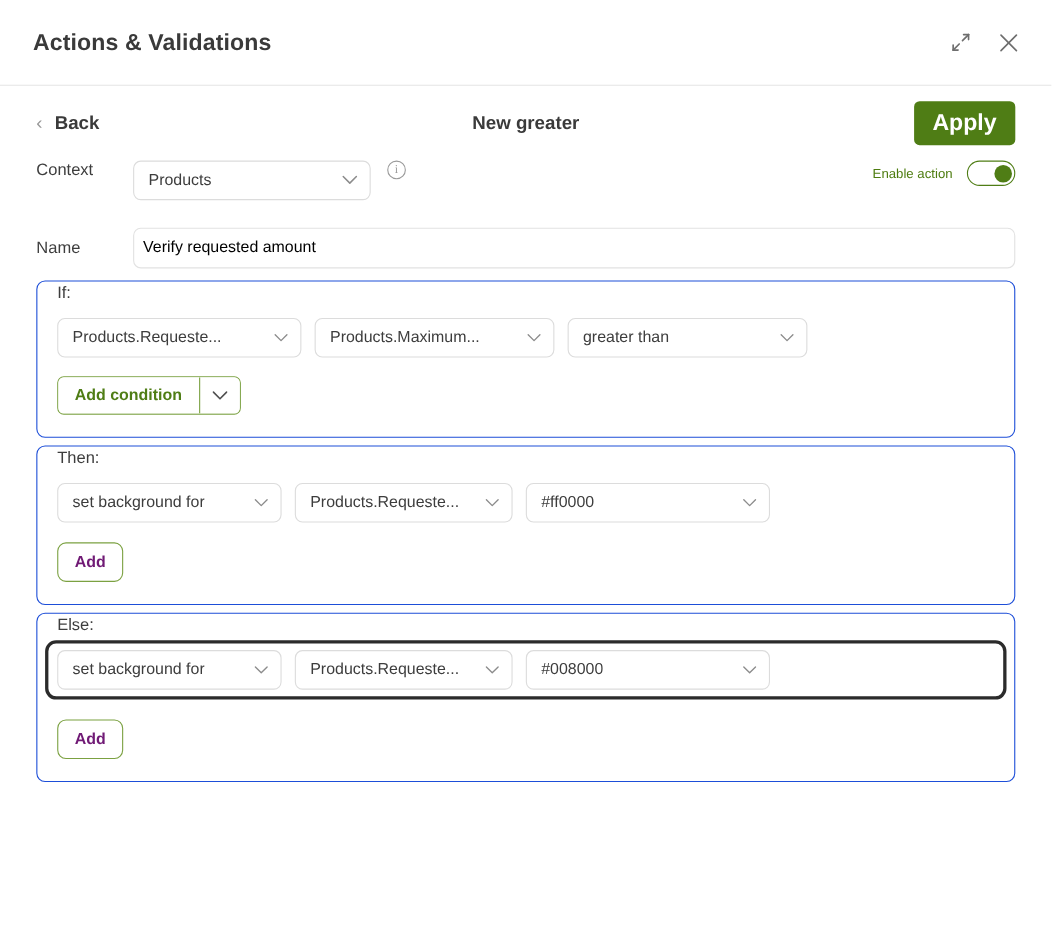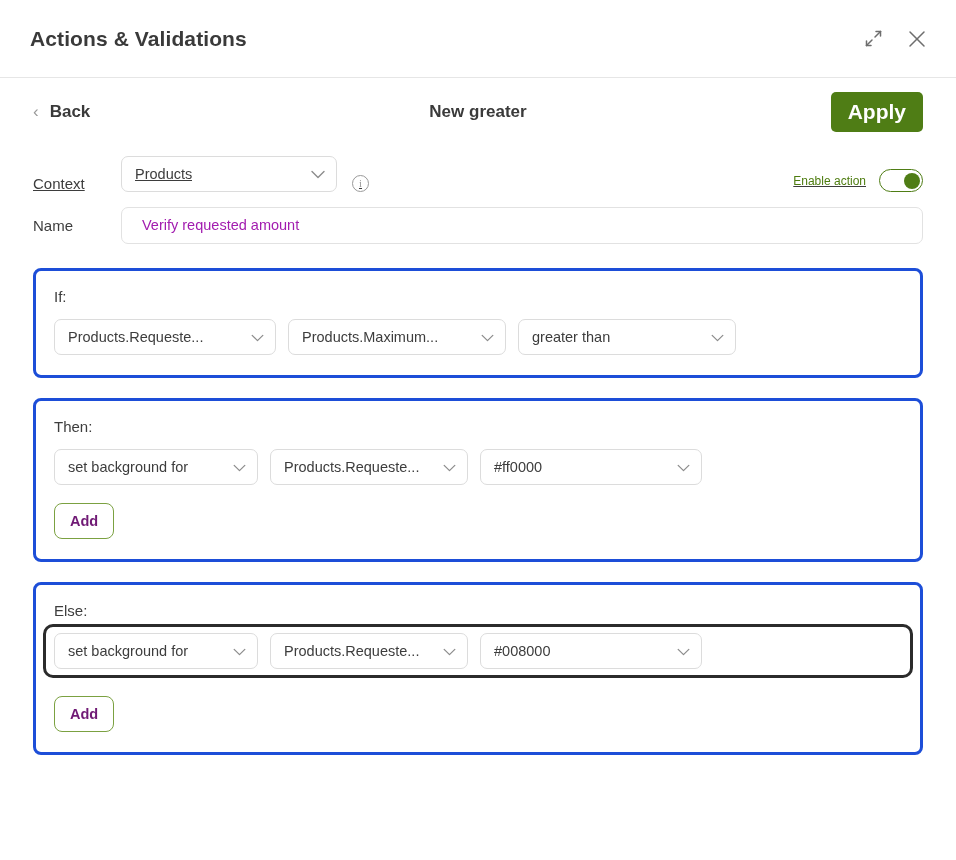--- a/index.html
+++ b/index.html
@@ -86,24 +86,23 @@
     font-weight: 600;
     padding: 8px 17px;
     cursor: pointer;
     position: relative;
     z-index: 2;
   }
 
   
   .row-context {
     display: flex;
-    align-items: flex-end;
+    align-items: flex-start;
     height: 46px;
     margin-top: 6px;
-    text-decoration: underline;
   }
   .field-label {
     font-size: 15px;
     color: #3d3d3d;
     width: 88px;
     flex: none;
   }
   .select {
     position: relative;
     background: #ffffff;
@@ -174,33 +173,33 @@
     align-items: center;
     height: 46px;
     margin-top: 10px;
   }
   .text-input {
     flex: 1;
     height: 37px;
     background: #ffffff;
     border: 1px solid #e2e2e2;
     border-radius: 7px;
-    padding: 0 20px;
+    padding: 0 8px;
     font-family: inherit;
     font-size: 14.5px;
-    color: #a21caf;
+    color: #000000;
     outline: none;
   }
 
   
   .card {
-    border: 3px solid #1d4ed8;
+    border: 1px solid #1d4ed8;
     border-radius: 8px;
-    margin-top: 20px;
-    padding: 17px 18px 20px 18px;
+    margin-top: 7px;
+    padding: 2px 18px 20px 18px;
   }
   .card-label {
     font-size: 15px;
     color: #3d3d3d;
     margin-bottom: 14px;
   }
   .cond-row {
     display: flex;
     align-items: center;
     gap: 12px;
@@ -350,20 +349,28 @@
       </div>
       <div class="select dd-b">
         <span class="sel-text">greater than</span>
         <span class="caret">
           <svg width="13" height="8" viewBox="0 0 14 9" fill="none" stroke="#8c8c8c" stroke-width="1.4" stroke-linecap="round" stroke-linejoin="round">
               <path d="M1 1.5 L7 7.5 L13 1.5"></path>
             </svg>
         </span>
       </div>
     </div>
+    <div class="split-btn">
+      <button class="split-main">Add condition</button>
+      <div class="split-caret">
+        <svg width="14" height="9" viewBox="0 0 14 9" fill="none" stroke="#4f4f4f" stroke-width="1.5" stroke-linecap="round" stroke-linejoin="round">
+            <path d="M1 1.5 L7 7.5 L13 1.5"></path>
+          </svg>
+      </div>
+    </div>
   </div>
 
   <div class="card">
     <div class="card-label">Then:</div>
     <div class="cond-row">
       <div class="select dd-d">
         <span class="sel-text">set background for</span>
         <span class="caret">
           <svg width="13" height="8" viewBox="0 0 14 9" fill="none" stroke="#8c8c8c" stroke-width="1.4" stroke-linecap="round" stroke-linejoin="round">
               <path d="M1 1.5 L7 7.5 L13 1.5"></path>

